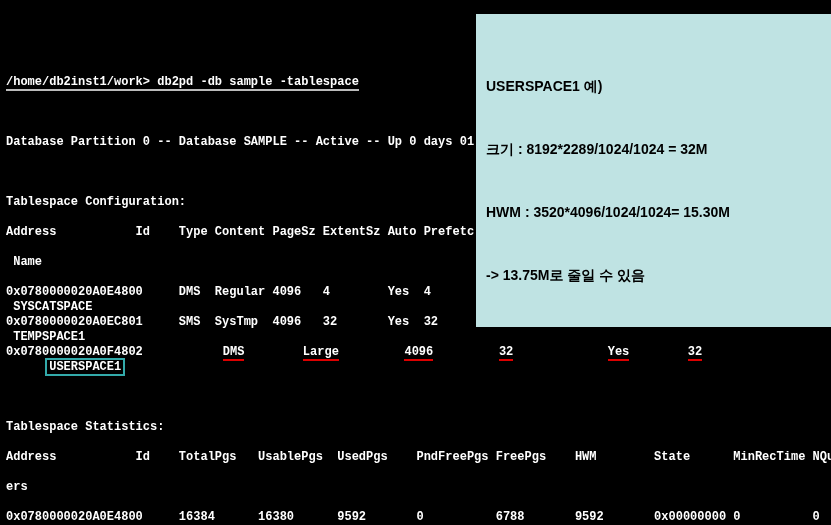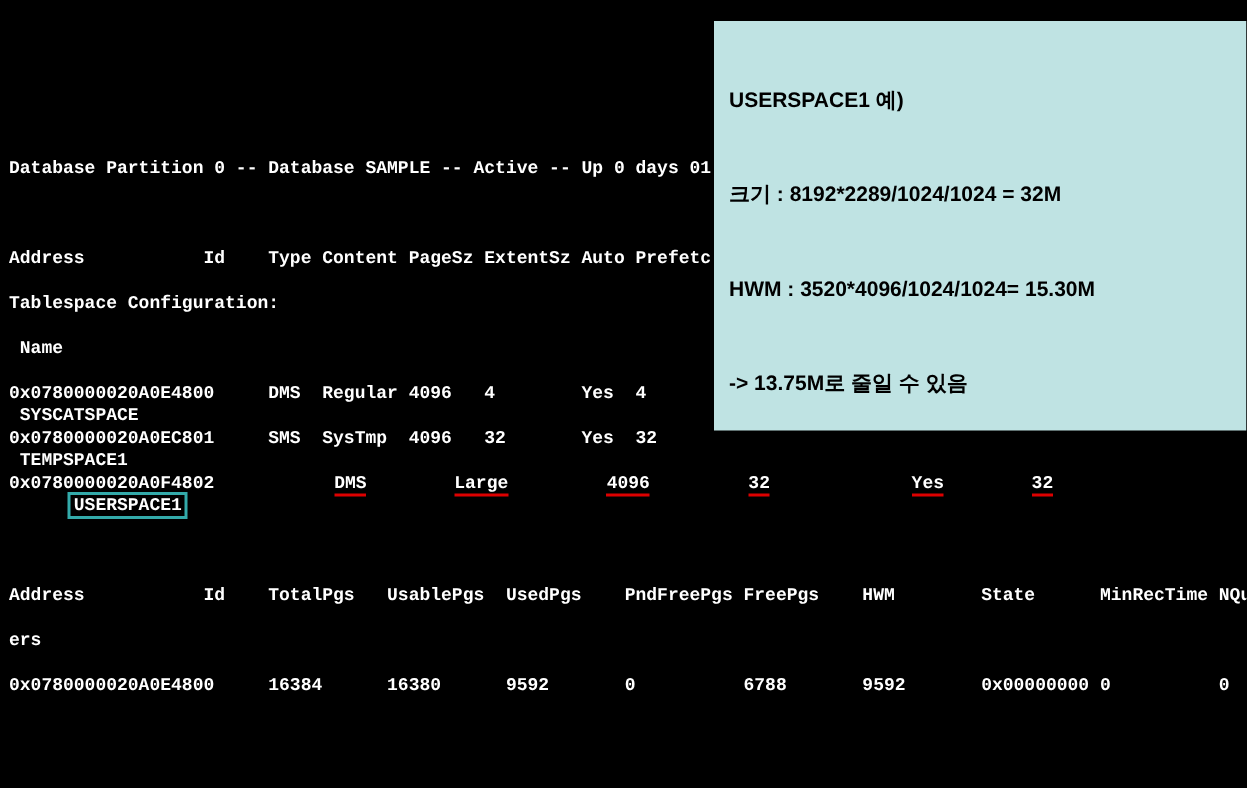--- a/index.html
+++ b/index.html
@@ -24,42 +24,44 @@
   .ul-red { border-bottom: 2px solid #d00; padding-bottom: 0px; margin-left: 44px; }
   .ul-white { border-bottom: 2px solid #bbb; padding-bottom: 0px; }
   .box-blue { border: 2px solid #3aa; padding: 0 2px; margin-left: 32px; }
   .callout {
     position: absolute;
     top: 14px;
     right: 0;
     width: 335px;
     background: #bfe3e3;
     color: #000;
-    padding: 0 10px;
+    padding: 20px 10px;
     font-family: Arial, sans-serif;
     font-size: 14px;
     line-height: 1.5;
     font-weight: bold;
   }
   .callout .line { white-space: normal; }
 </style>
 </head>
 <body>
 
 
 
 <div class="terminal">
+<span class="row"><span class="ul-white">/home/db2inst1/work&gt; db2pd -db sample -tablespace</span></span>
 <span class="row"> </span>
 <span class="row">Database Partition 0 -- Database SAMPLE -- Active -- Up 0 days 01:</span>
 <span class="row"> </span>
+<span class="row">Tablespace Configuration:</span>
 <span class="row">Address           Id    Type Content PageSz ExtentSz Auto Prefetc</span>
-<span class="row">Tablespace Configuration:</span>
 <span class="row"> Name</span>
 <div id="config-rows"><span class="row">0x0780000020A0E4800     DMS  Regular 4096   4        Yes  4</span><span class="row"> SYSCATSPACE</span><span class="row">0x0780000020A0EC801     SMS  SysTmp  4096   32       Yes  32</span><span class="row"> TEMPSPACE1</span><span class="row">0x0780000020A0F4802     <span class="ul-red">DMS</span>  <span class="ul-red">Large</span>   <span class="ul-red">4096</span>   <span class="ul-red">32</span>       <span class="ul-red">Yes</span>  <span class="ul-red">32</span></span><span class="row"> <span class="box-blue">USERSPACE1</span></span></div>
 <span class="row"> </span>
+<span class="row">Tablespace Statistics:</span>
 <span class="row">Address           Id    TotalPgs   UsablePgs  UsedPgs    PndFreePgs FreePgs    HWM        State      MinRecTime NQuiesc</span>
 <span class="row">ers</span>
 <div id="stats-rows"><span class="row">0x0780000020A0E4800     16384      16380      9592       0          6788       9592       0x00000000 0          0</span></div>
 
 
 
 
 
 
 

